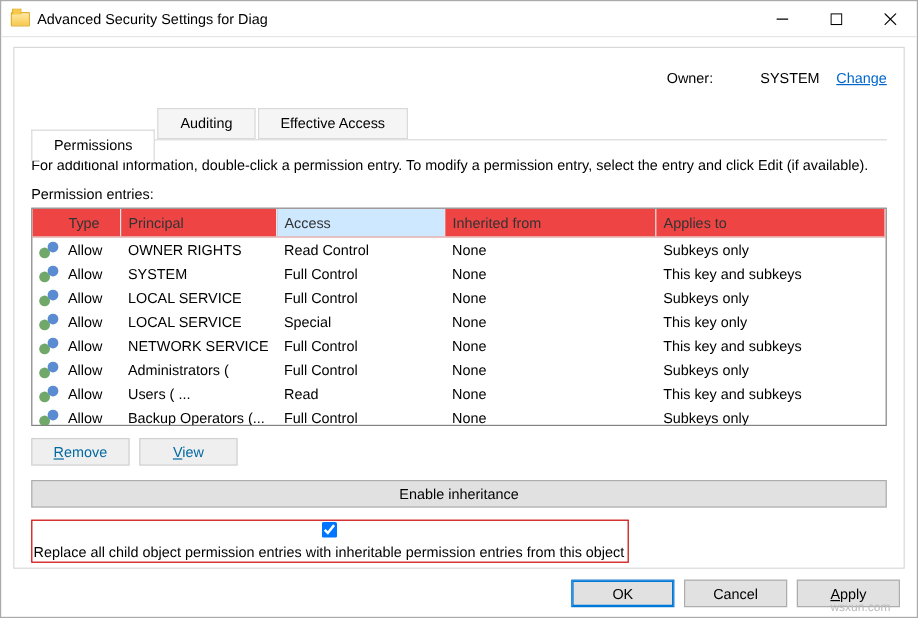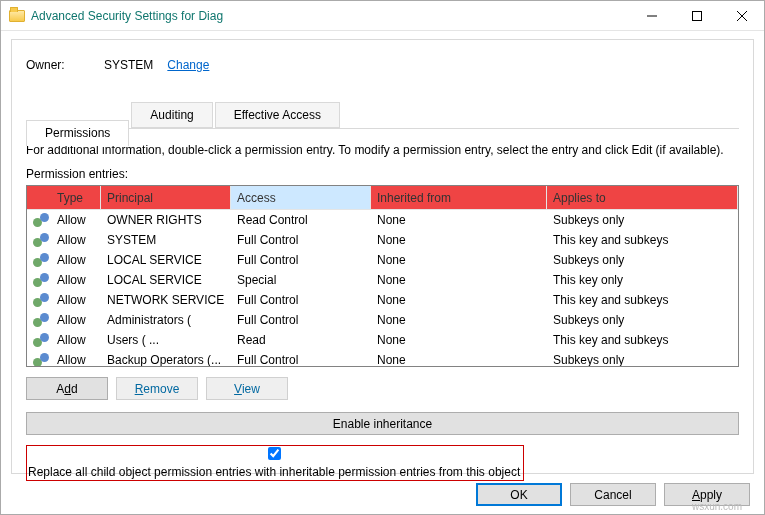--- a/index.html
+++ b/index.html
@@ -1,25 +1,25 @@
 <!DOCTYPE html>
 <html><head>
 <meta charset="utf-8">
 <style>
 * { box-sizing: border-box; font-family: "Segoe UI", Tahoma, sans-serif; font-size: 12px; }
 body { margin: 0; background: #fff; width: 765px; height: 515px; overflow: hidden; border: 1px solid #aaa; position: relative; }
 .titlebar { height: 30px; display: flex; align-items: center; padding: 0 0 0 8px; border-bottom: 1px solid #e5e5e5; }
 .folder-icon { width: 16px; height: 12px; background: linear-gradient(#ffe9a6, #f7ca4d); border: 1px solid #e0b030; border-radius: 1px; margin-right: 6px; position: relative; }
 .folder-icon::before { content: ""; position: absolute; top: -4px; left: 0; width: 6px; height: 4px; background: #f7ca4d; border: 1px solid #e0b030; border-bottom: none; border-radius: 1px 1px 0 0; }
-.title { flex: 1; color: #0f766e; }
+.title { flex: 1; color: #000000; }
 .winbtns { display: flex; }
 .winbtn { width: 45px; height: 29px; display: flex; align-items: center; justify-content: center; color: #333; cursor: default; }
 .winbtn svg { width: 10px; height: 10px; }
 .content { position: absolute; top: 38px; left: 10px; right: 10px; bottom: 40px; border: 1px solid #d9d9d9; padding: 18px 14px 10px 14px; }
-.owner-row { display: flex; align-items: center; margin-bottom: 30px; }
+.owner-row { display: flex; align-items: center; margin-bottom: 18px; justify-content: flex-end; }
 .owner-label { width: 78px; color: #000; }
 .owner-value { margin-right: 14px; }
 .change-link { color: #0066cc; text-decoration: underline; cursor: pointer; }
 .tabs { display: flex; border-bottom: 1px solid #d9d9d9; }
 .tab { padding: 5px 18px; border: 1px solid #d9d9d9; border-bottom: none; margin-right: 2px; background: #fff; cursor: default; position: relative; top: 18px; }
 .tab.inactive { background: #f5f5f5; top: 0; border-bottom: 1px solid #d9d9d9; }
 .info-text { margin: 14px 0 10px 0; color: #000; }
 .entries-label { margin-bottom: 4px; }
 .table-wrap { border: 1px solid #828282; height: 182px; overflow: hidden; position: relative; }
 .table-head { display: flex; background: #ef4444; border-bottom: 1px solid #e5e5e5; height: 24px; align-items: center; }
@@ -178,23 +178,20 @@
           <div class="td col-type">Allow</div>
           <div class="td col-principal">Backup Operators (...</div>
           <div class="td col-access">Full Control</div>
           <div class="td col-inherit">None</div>
           <div class="td col-applies">Subkeys only</div>
         </div>
       </div>
   </div>
 
   <div class="btn-row">
-    <div class="btn">
-        <span>A<u>d</u>d</span>
-      </div>
     <div class="btn disabled">
         <span><u>R</u>emove</span>
       </div>
     <div class="btn disabled">
         <span><u>V</u>iew</span>
       </div>
   </div>
 
   <div class="enable-row">
     <div class="btn" style="min-width:120px">Enable inheritance</div>

